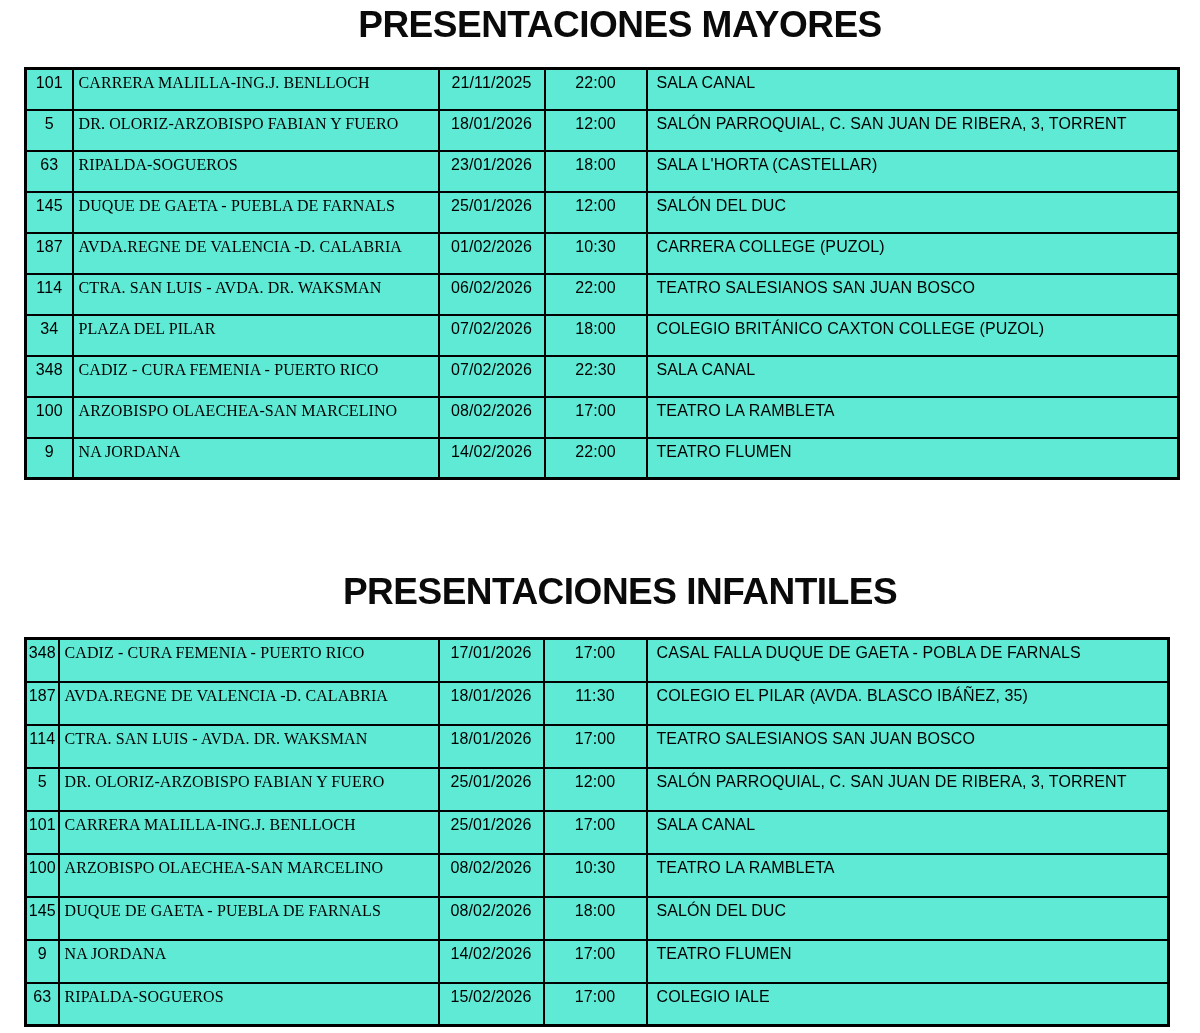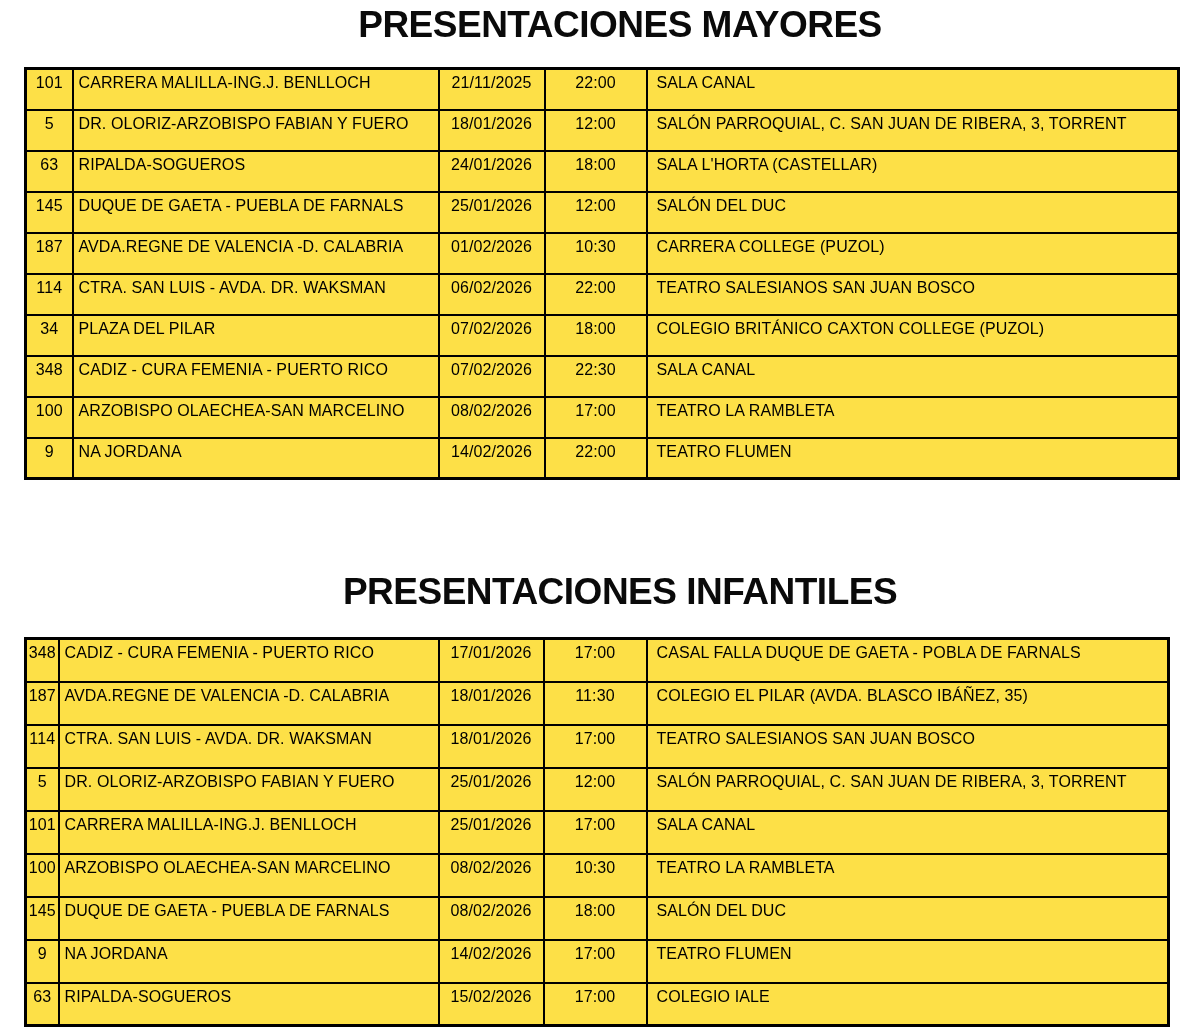--- a/index.html
+++ b/index.html
@@ -24,38 +24,38 @@
     white-space: nowrap;
     padding-left: 8px;
   }
   #title-0 { top: 4px; }
   #title-1 { top: 571px; }
   table.sched {
     position: absolute;
     border-collapse: collapse;
     table-layout: fixed;
     border: 3px solid #000000;
-    background: #fde047;
+    background: #5eead4;
   }
   #table-0 { top: 67px;  left: 24px; width: 1153px; }
   #table-1 { top: 637px; left: 24px; width: 1143px; }
   #table-0 tr { height: 41px; }
   #table-1 tr { height: 43px; }
   table.sched td {
     border: 2px solid #000000;
     vertical-align: top;
     padding-top: 4px;
     font-size: 16px;
     line-height: 1.15;
     letter-spacing: 0.1px;
     white-space: nowrap;
     overflow: hidden;
   }
   td.c-num   { text-align: center; }
-  td.c-name  { text-align: left; padding-left: 5px; }
+  td.c-name  { text-align: left; padding-left: 5px; font-family: Liberation Serif, serif; }
   td.c-date  { text-align: center; }
   td.c-time  { text-align: center; }
   td.c-venue { text-align: left; padding-left: 9px; }
   
   #table-0 col.col-num   { width: 47px; }
   #table-0 col.col-name  { width: 366px; }
   #table-0 col.col-date  { width: 106px; }
   #table-0 col.col-time  { width: 102px; }
   #table-0 col.col-venue { width: 532px; }
   
@@ -89,21 +89,21 @@
       <tr>
         <td class="c-num">5</td>
         <td class="c-name">DR. OLORIZ-ARZOBISPO FABIAN Y FUERO</td>
         <td class="c-date">18/01/2026</td>
         <td class="c-time">12:00</td>
         <td class="c-venue">SALÓN PARROQUIAL, C. SAN JUAN DE RIBERA, 3, TORRENT</td>
       </tr>
       <tr>
         <td class="c-num">63</td>
         <td class="c-name">RIPALDA-SOGUEROS</td>
-        <td class="c-date">24/01/2026</td>
+        <td class="c-date">23/01/2026</td>
         <td class="c-time">18:00</td>
         <td class="c-venue">SALA L'HORTA (CASTELLAR)</td>
       </tr>
       <tr>
         <td class="c-num">145</td>
         <td class="c-name">DUQUE DE GAETA - PUEBLA DE FARNALS</td>
         <td class="c-date">25/01/2026</td>
         <td class="c-time">12:00</td>
         <td class="c-venue">SALÓN DEL DUC</td>
       </tr>

